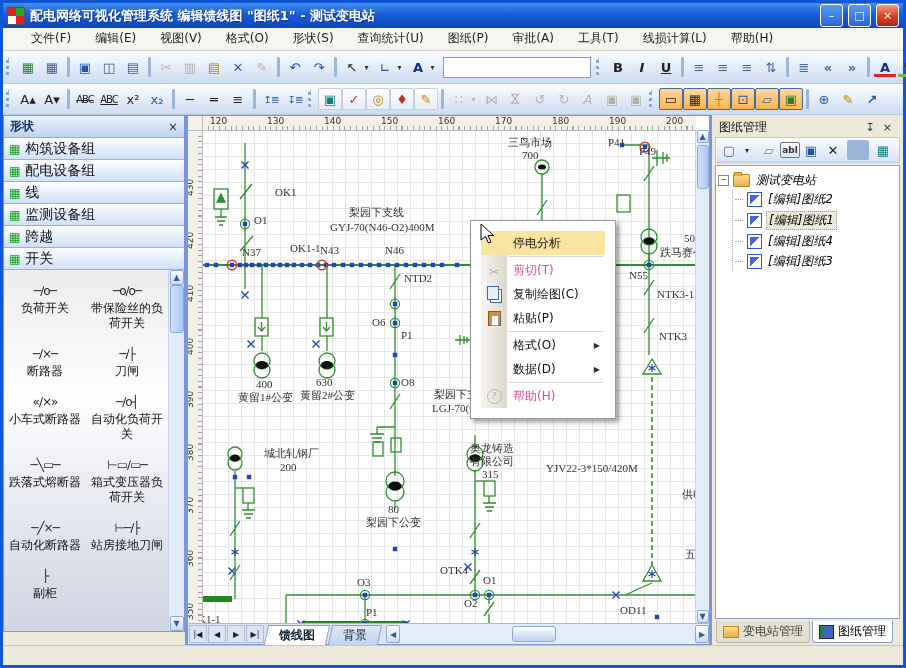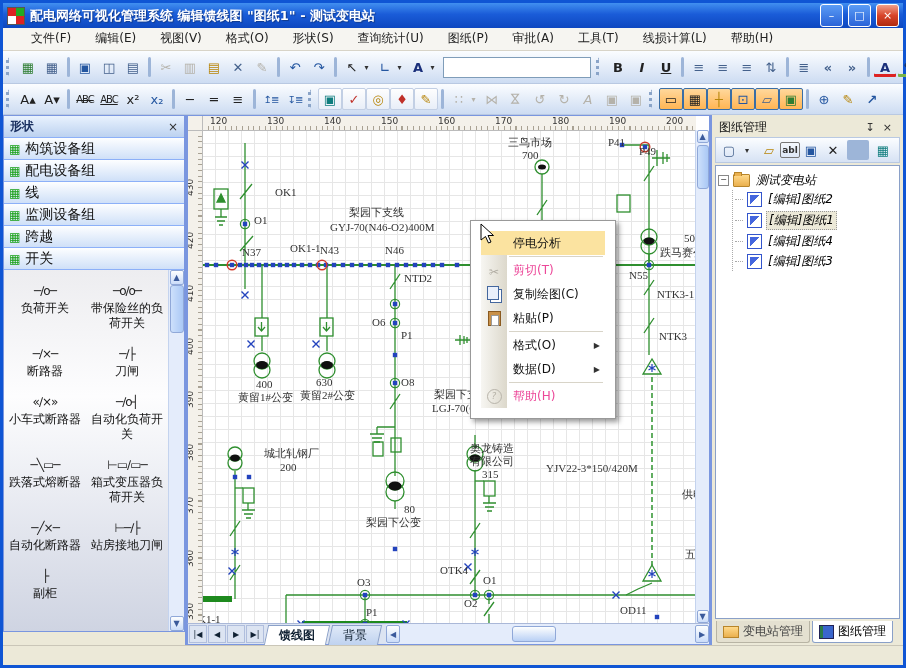--- a/index.html
+++ b/index.html
@@ -565,21 +565,21 @@
                   <span class="cv-label" style="left:114px;top:240px">630</span>
                   <span class="cv-label" style="left:98px;top:253px">黄留2#公变</span>
                   <span class="cv-label" style="left:362px;top:254px">400</span>
                   <span class="cv-label" style="left:342px;top:267px">环市西公变</span>
                   <span class="cv-label" style="left:62px;top:311px">城北轧钢厂</span>
                   <span class="cv-label" style="left:78px;top:325px">200</span>
                   <span class="cv-label" style="left:268px;top:306px">奥龙铸造</span>
                   <span class="cv-label" style="left:268px;top:319px">有限公司</span>
                   <span class="cv-label" style="left:280px;top:332px">315</span>
                   <span class="cv-label" style="left:344px;top:326px">YJV22-3*150/420M</span>
-                  <span class="cv-label" style="left:202px;top:367px">80</span>
+                  <span class="cv-label" style="left:186px;top:367px">80</span>
                   <span class="cv-label" style="left:164px;top:380px">梨园下公变</span>
                   <span class="cv-label" style="left:480px;top:352px">供电局</span>
                   <span class="cv-label" style="left:483px;top:412px">五洲</span>
                   <span class="cv-label" style="left:238px;top:428px">OTK4</span>
                   <span class="cv-label" style="left:155px;top:440px">O3</span>
                   <span class="cv-label" style="left:281px;top:438px">O1</span>
                   <span class="cv-label" style="left:262px;top:461px">O2</span>
                   <span class="cv-label" style="left:164px;top:470px">P1</span>
                   <span class="cv-label" style="left:418px;top:468px">OD11</span>
                   <span class="cv-label" style="left:-4px;top:477px">K1-1</span>

